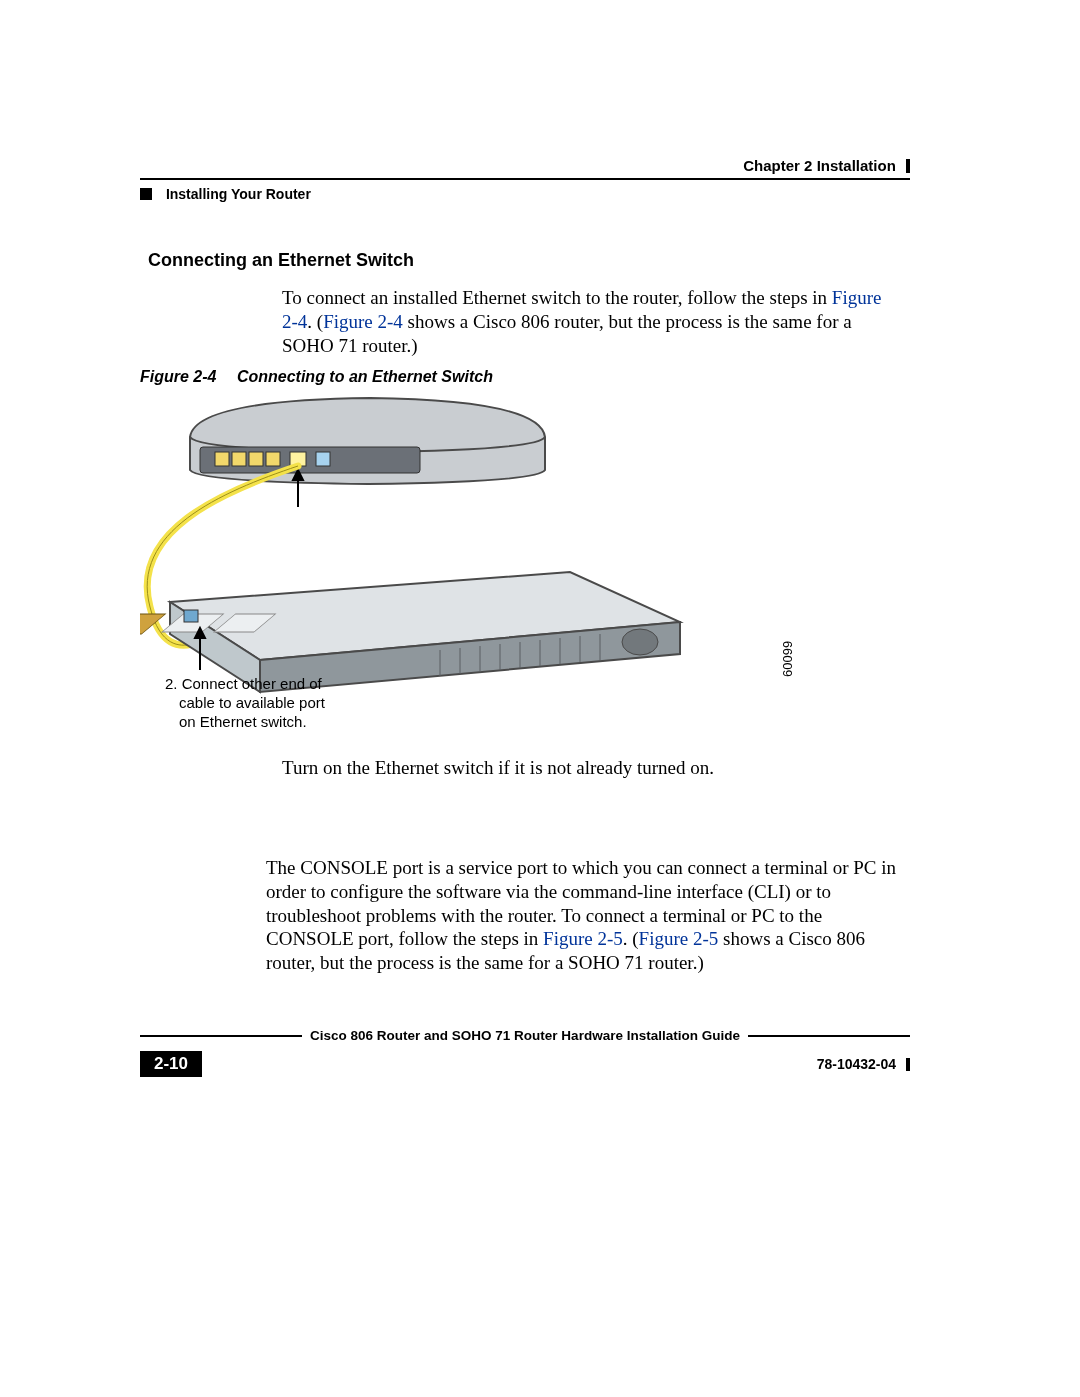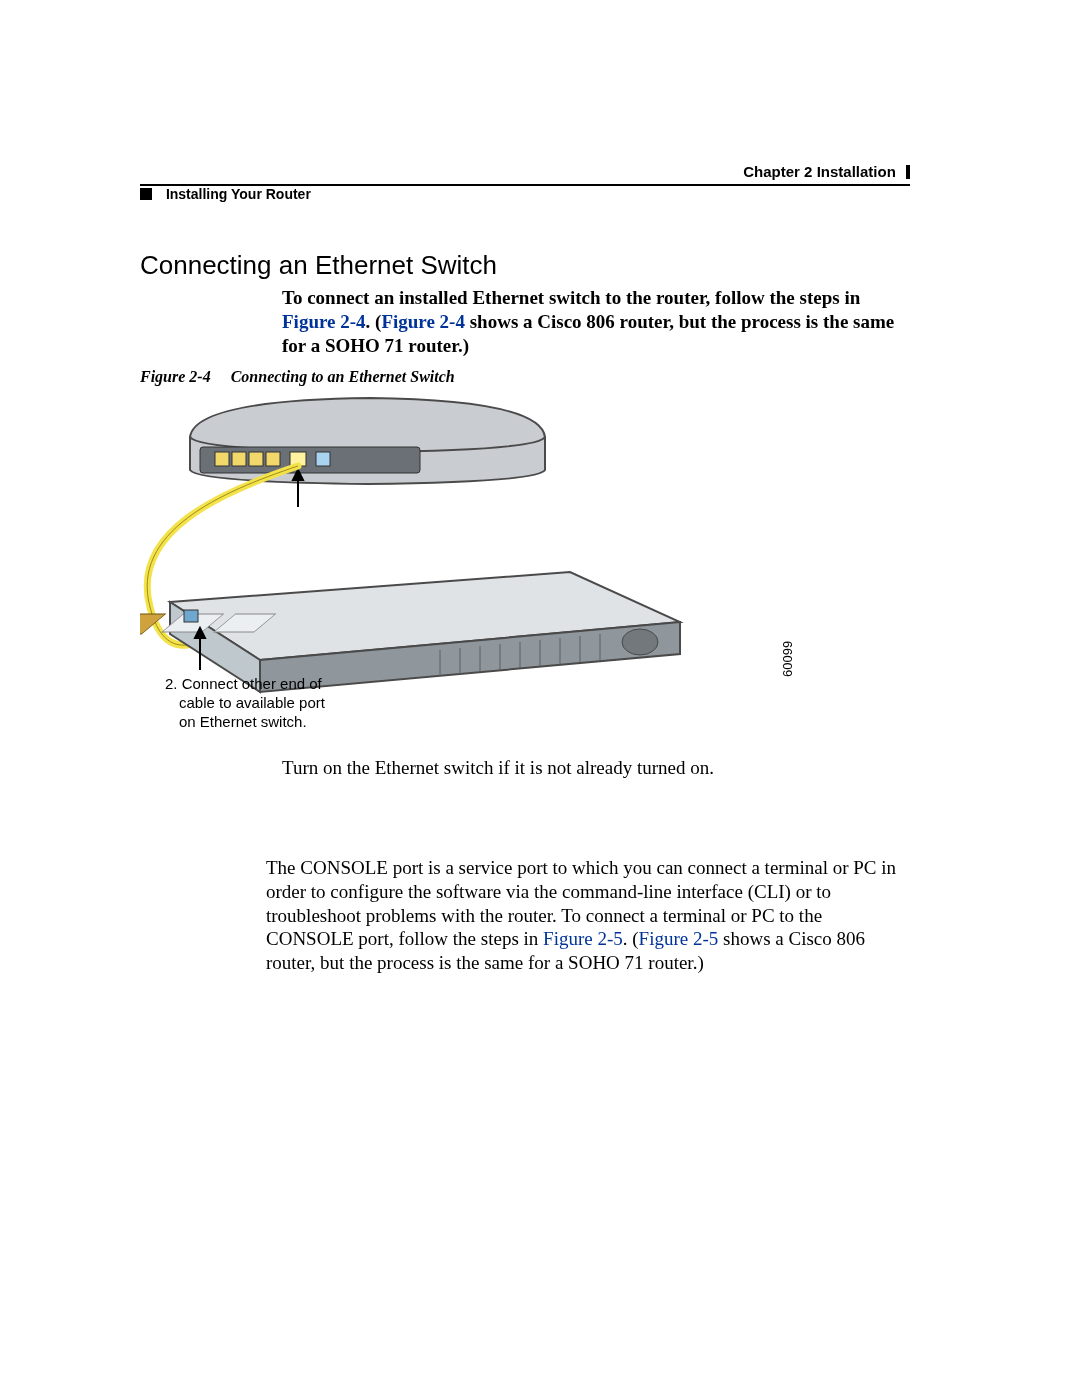--- a/index.html
+++ b/index.html
@@ -11,21 +11,21 @@
     width: 1080px;
   }
   .page {
     position: relative;
     width: 1080px;
     height: 1397px;
     box-sizing: border-box;
   }
   .header {
     position: absolute;
-    top: 163px;
+    top: 157px;
     right: 170px;
     left: 140px;
   }
   .header-top {
     text-align: right;
     font-family: Arial, Helvetica, sans-serif;
     font-size: 15px;
     font-weight: bold;
   }
   .header-top .end-bar {
@@ -52,49 +52,48 @@
   .header-sub .black-square {
     display: inline-block;
     width: 12px; height: 12px;
     background: #000;
     margin-right: 10px;
     vertical-align: -1px;
   }
 
   .h2 {
     font-family: Arial, Helvetica, sans-serif;
-    font-weight: normal;
-    font-size: 26px;
-    position: absolute;
-    left: 140px;
+    font-weight: bold;
+    font-size: 18px;
+    position: absolute;
+    left: 148px;
   }
   .h1 {
     font-family: Arial, Helvetica, sans-serif;
     font-weight: bold;
     font-size: 34px;
     position: absolute;
     left: 140px;
   }
   .body-text {
     font-size: 19px;
     line-height: 1.25;
   }
   .para1 {
     position: absolute;
     left: 282px;
     right: 180px;
     top: 286px;
-    font-weight: bold;
   }
   .figref { color: #003399; }
   .figure-caption {
     position: absolute;
     left: 140px;
     top: 368px;
-    font-family: Liberation Serif, serif;
+    font-family: Liberation Sans, sans-serif;
     font-style: italic;
     font-weight: bold;
     font-size: 16px;
   }
   .figure-caption .fig-label { margin-right: 16px; }
 
   
   .figure-box {
     position: absolute;
     left: 140px;
@@ -291,14 +290,27 @@
     <div class="figure-id">60099</div>
   </div>
 
   <div class="body-text para-turnon">Turn on the Ethernet switch if it is not already turned on.</div>
 
 
   <div class="body-text para-console">
     <span>The CONSOLE port is a service port to which you can connect a terminal or PC in order to configure the software via the command-line interface (CLI) or to troubleshoot problems with the router. To connect a terminal or PC to the CONSOLE port, follow the steps in </span><span class="figref">Figure 2-5</span><span>. (</span><span class="figref">Figure 2-5</span><span> shows a Cisco 806 router, but the process is the same for a SOHO 71 router.)</span>
   </div>
 
+  <div class="footer">
+    <hr class="footer-rule">
+    <div class="footer-title-wrap">
+      <span class="footer-title-inner">Cisco 806 Router and SOHO 71 Router Hardware Installation Guide</span>
+    </div>
+    <div class="footer-row">
+      <span class="page-num-box">2-10</span>
+      <span class="doc-num">
+        <span>78-10432-04</span>
+        <span class="end-bar"></span>
+      </span>
+    </div>
+  </div>
 
 </div>
 
 </body></html>

